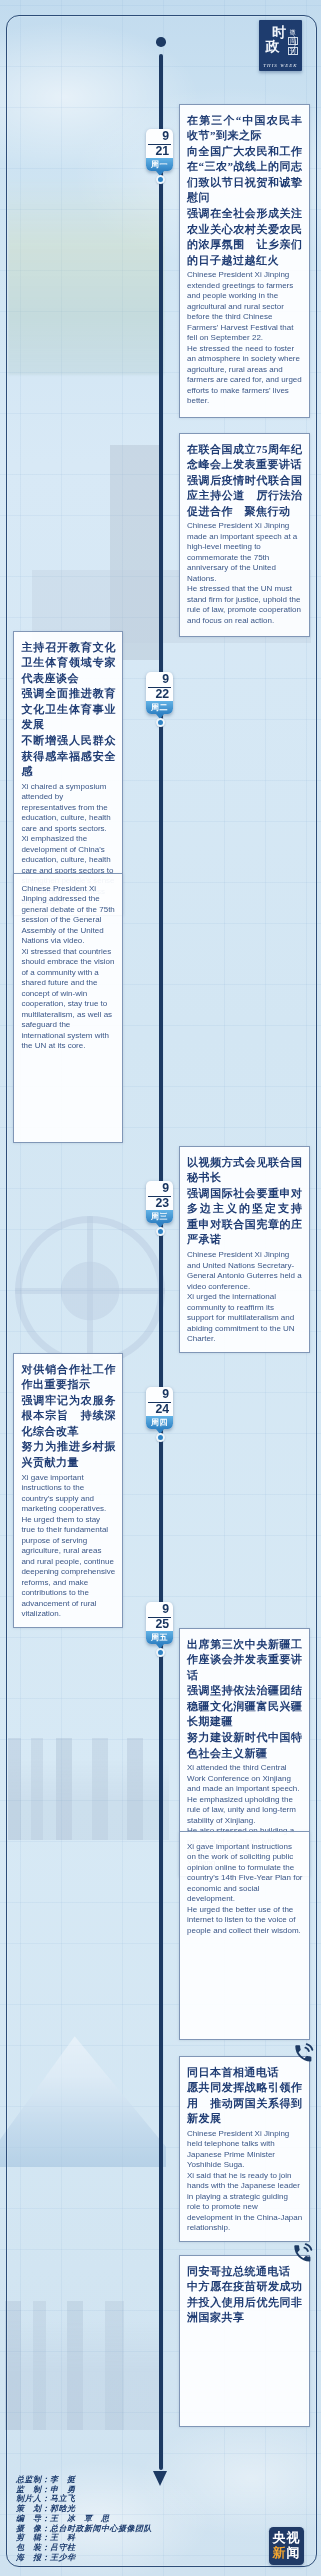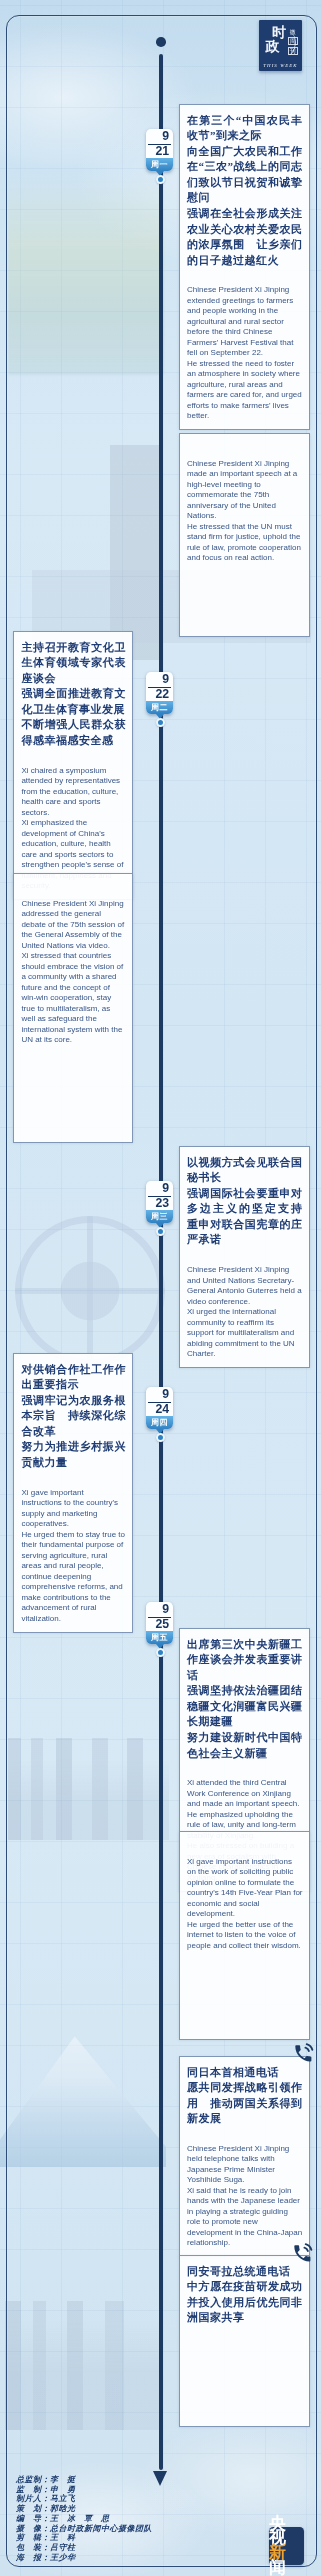--- a/index.html
+++ b/index.html
@@ -70,33 +70,33 @@
   .badge .rule{height:1.1px;background:#17345f;margin:0 1.6px;}
   .badge .wd{height:13px;background:linear-gradient(180deg,#63b3e6,#2f81c3);color:#fff;
     font-size:8px;font-weight:bold;text-align:center;line-height:13px;letter-spacing:0.5px;}
   .badge .ptr{width:0;height:0;margin:0 auto;border-left:4.3px solid transparent;border-right:4.3px solid transparent;border-top:5.9px solid #2f81c3;}
   .tl-dot{position:absolute;left:156px;width:5.4px;height:5.4px;z-index:3;background:#2e82c4;
     border:2.1px solid #eef6fc;border-radius:50%;box-shadow:0 0.5px 1.6px rgba(40,70,110,.35);}
   
   .ecard{position:absolute;z-index:2;background:rgba(253,254,255,.94);border:0.5px solid #8096b6;
     box-shadow:0 0.5px 2.7px rgba(60,90,130,.18);padding:7.5px 6.4px 7.5px 7px;box-sizing:border-box;}
   .ecard.right{left:179px;width:131px;}
-  .ecard.left{left:13.4px;width:120px;}
+  .ecard.left{left:13.4px;width:110px;}
   .ecard .cn{font-family:"Liberation Serif",serif;font-weight:bold;color:#203d74;
     font-size:11px;line-height:15.6px;letter-spacing:0.5px;white-space:pre-line;text-align:justify;}
-  .ecard .en{margin-top:17px;color:#3a5687;font-size:8px;line-height:10.5px;white-space:pre-line;}
+  .ecard .en{margin-top:2px;color:#3a5687;font-size:8px;line-height:10.5px;white-space:pre-line;}
   .phone{position:absolute;z-index:3;width:22.5px;height:22.5px;}
   .phone svg{width:100%;height:100%;}
   
   .credits{position:absolute;left:16px;top:2475px;z-index:3;color:#1d3c6e;font-weight:bold;
     font-size:8px;line-height:9.7px;letter-spacing:0.5px;font-style:italic;}
   .cctv{position:absolute;left:269px;top:2527px;width:35px;height:38px;z-index:5;background:#203a66;
     border-radius:4.3px;color:#fff;font-weight:bold;display:flex;flex-direction:column;
     align-items:center;justify-content:center;gap:0.5px;box-shadow:0 1.1px 2.7px rgba(30,60,110,.3);}
-  .cctv .row{font-size:17px;line-height:14.5px;letter-spacing:1.1px;}
+  .cctv .row{font-size:13px;line-height:14.5px;letter-spacing:1.1px;}
   .cctv .orange{color:#f0a32f;}
 </style>
 </head>
 <body>
 
 <div class="poster">
   <div class="grid-overlay"></div>
 
   <div class="bg bg-harvest"></div>
   <div class="bg bg-unhq"></div>
@@ -180,20 +180,22 @@
 
   <div class="ecard right" style="top:104px;min-height:314px">
     <div class="cn">在第三个“中国农民丰收节”到来之际
 向全国广大农民和工作在“三农”战线上的同志们致以节日祝贺和诚挚慰问
 强调在全社会形成关注农业关心农村关爱农民的浓厚氛围　让乡亲们的日子越过越红火</div>
     <div class="en">Chinese President Xi Jinping extended greetings to farmers and people working in the agricultural and rural sector before the third Chinese Farmers' Harvest Festival that fell on September 22.
 He stressed the need to foster an atmosphere in society where agriculture, rural areas and farmers are cared for, and urged efforts to make farmers' lives better.</div>
   </div>
 
   <div class="ecard right" style="top:433px;min-height:204px">
+    <div class="cn">在联合国成立75周年纪念峰会上发表重要讲话
+强调后疫情时代联合国应主持公道　厉行法治　促进合作　聚焦行动</div>
     <div class="en">Chinese President Xi Jinping made an important speech at a high-level meeting to commemorate the 75th anniversary of the United Nations.
 He stressed that the UN must stand firm for justice, uphold the rule of law, promote cooperation and focus on real action.</div>
   </div>
 
   <div class="ecard left" style="top:631px;min-height:223px">
     <div class="cn">主持召开教育文化卫生体育领域专家代表座谈会
 强调全面推进教育文化卫生体育事业发展
 不断增强人民群众获得感幸福感安全感</div>
     <div class="en">Xi chaired a symposium attended by representatives from the education, culture, health care and sports sectors.
 Xi emphasized the development of China's education, culture, health care and sports sectors to strengthen people's sense of fulfillment, happiness and security.</div>

